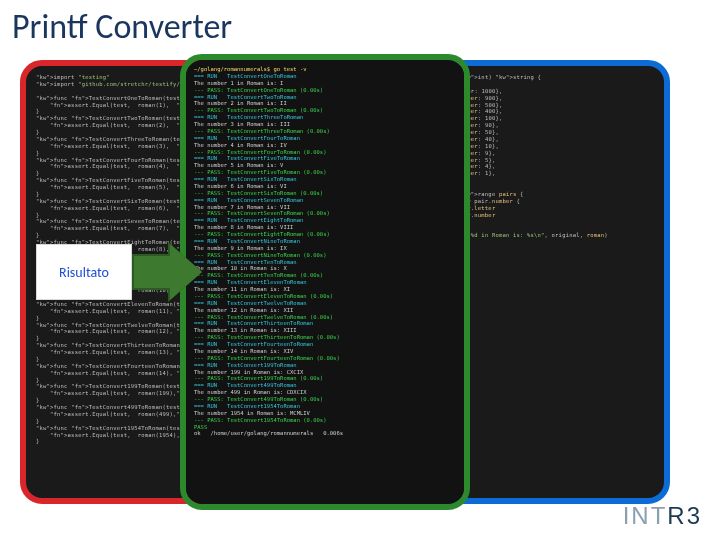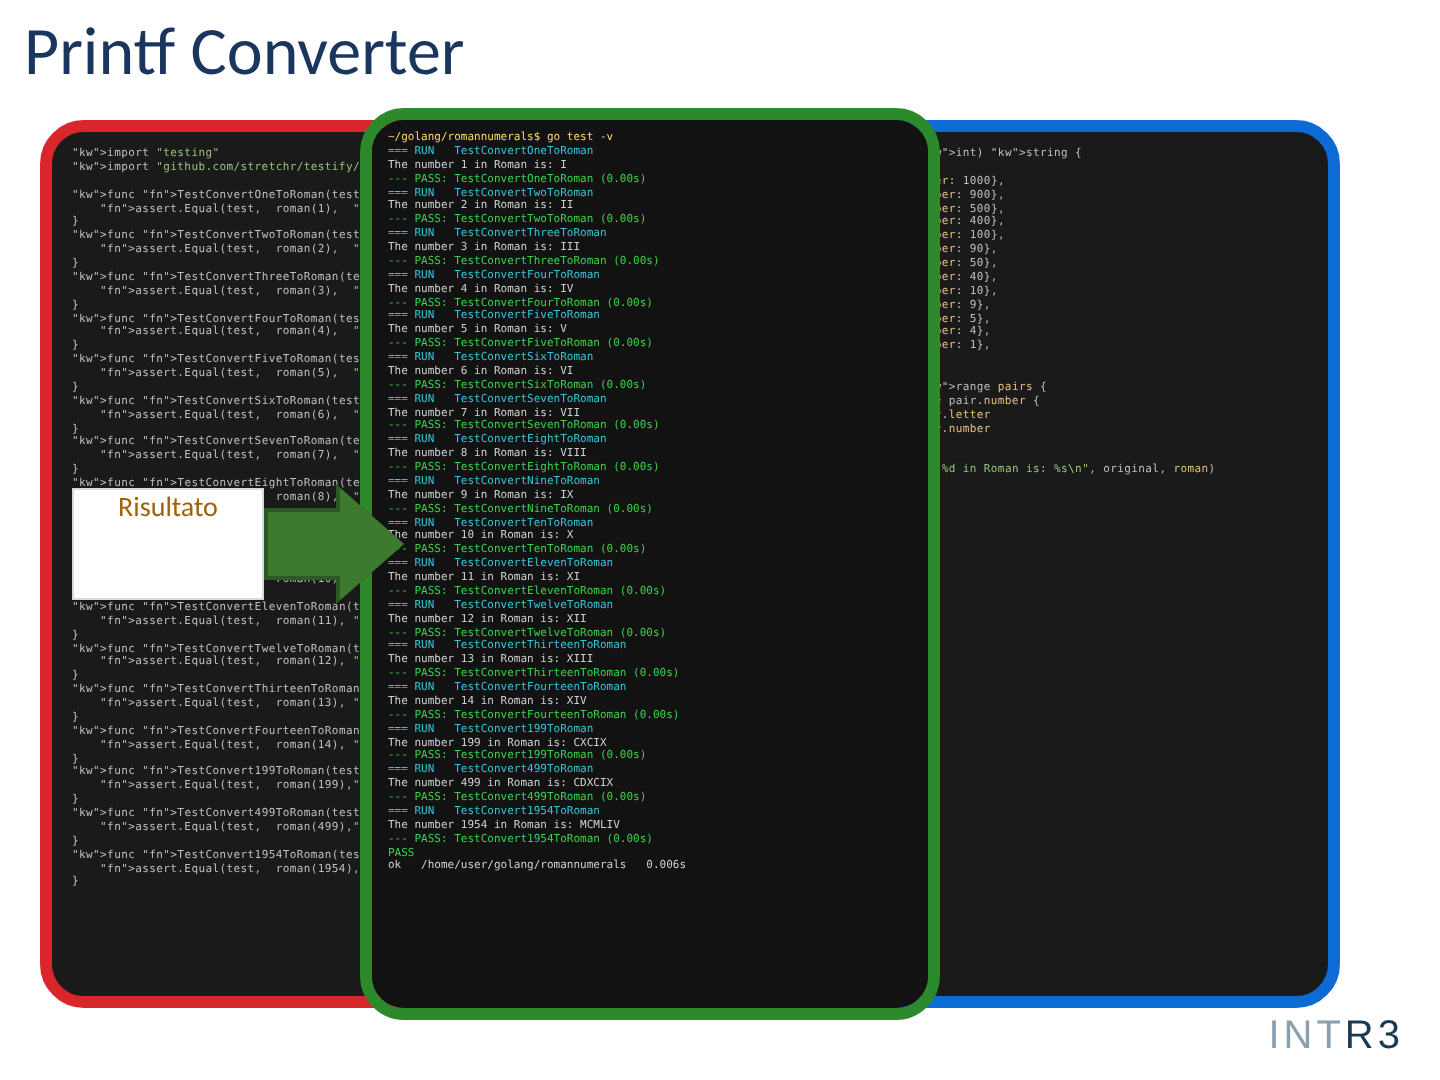--- a/index.html
+++ b/index.html
@@ -86,23 +86,24 @@
     z-index: 5;
     display: flex;
     align-items: stretch;
   }
   .callout .box {
     width: 96px;
     height: 56px;
     background: #ffffff;
     border: 1px solid #d9d9d9;
     display: flex;
+    align-items: center;
     justify-content: center;
     font-size: 14px;
-    color: #a16207;
+    color: #1d4ed8;
   }
   .callout .arrow {
     width: 70px;
     height: 56px;
     position: relative;
   }
   .callout .arrow .shaft {
     position: absolute;
     left: 0; top: 10px;
     width: 40px; height: 36px;
@@ -126,21 +127,21 @@
     border-bottom:30px solid transparent;
     border-left:34px solid #2c5a22;
     z-index:-1;
   }
 
   .logo {
     position: absolute;
     right: 18px;
     bottom: 10px;
     font-family: "Segoe UI", Arial, sans-serif;
-    font-size: 20px;
+    font-size: 24px;
     letter-spacing: 2px;
     color: #8aa0ae;
     font-weight: 300;
     margin-top: 36px;
   }
   .logo .dark { color: #1a3a52; }
 </style>
 </head>
 <body>
 

